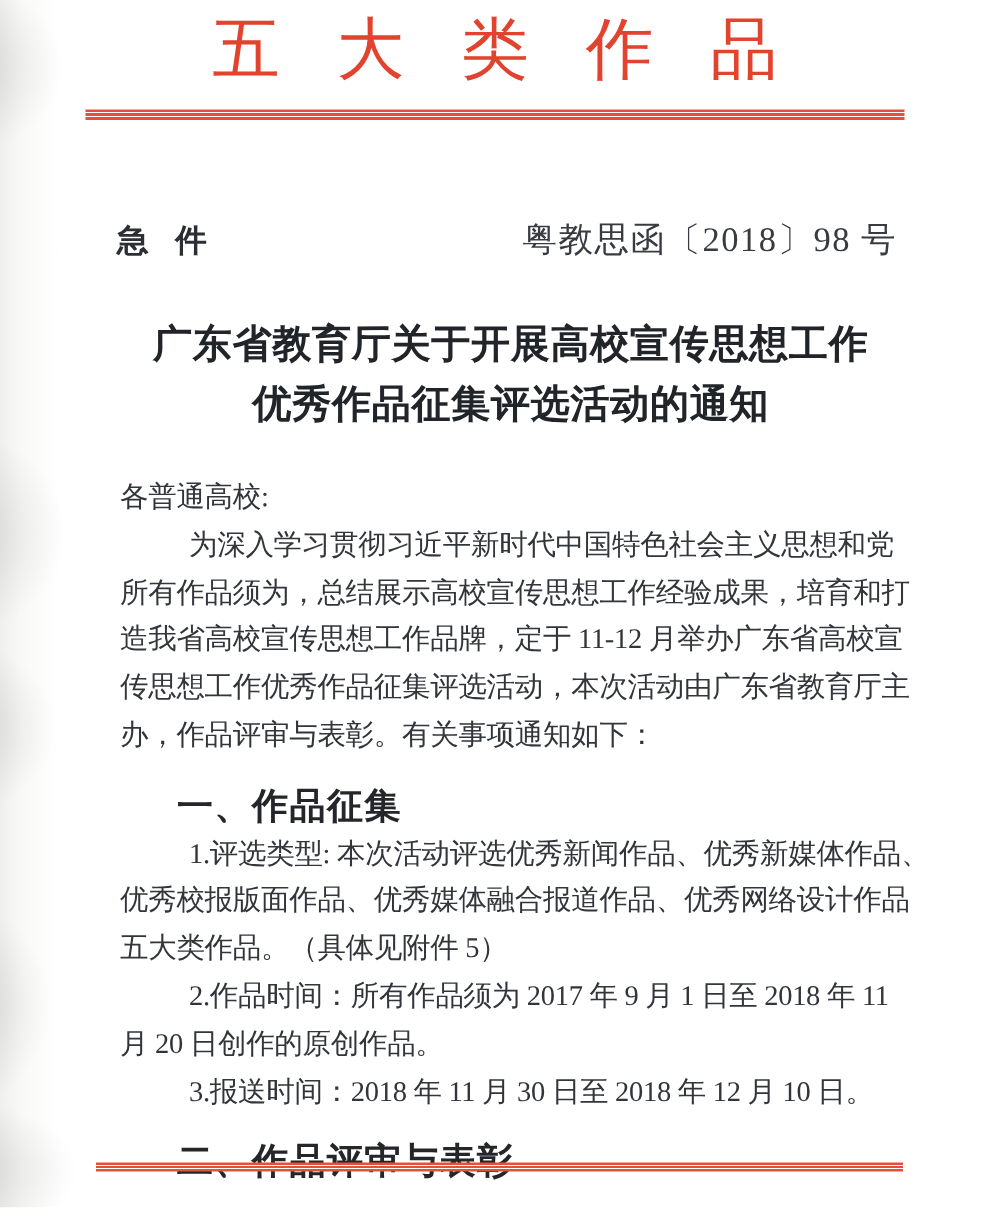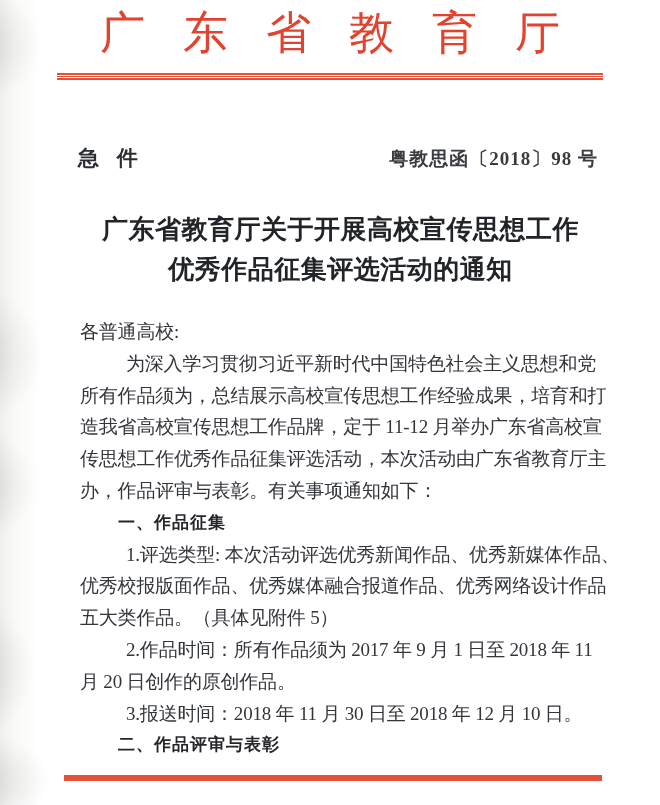--- a/index.html
+++ b/index.html
@@ -55,24 +55,23 @@
     align-items: baseline;
   }
   .urgency {
     font-family: Liberation Sans, sans-serif;
     font-weight: bold;
     font-size: 21px;
     letter-spacing: 6px;
     color: #2b2e33;
   }
   .doc-number {
-    font-size: 19px;
+    font-size: 23px;
     color: #383b40;
     letter-spacing: 1px;
-    font-weight: bold;
   }
 
   .title-line {
     position: absolute;
     left: 0; right: 0;
     text-align: center;
     font-weight: bold;
     font-size: 26px;
     color: #212428;
     letter-spacing: 0.5px;
@@ -91,38 +90,39 @@
     line-height: 31.8px;
     font-size: 19px;
     letter-spacing: -0.2px;
     white-space: nowrap;
     color: #32353a;
   }
   .line.indent { padding-left: 46px; }
   .line.heading {
     font-family: "Liberation Sans", "DejaVu Sans", sans-serif;
     font-weight: bold;
-    font-size: 17px;
+    font-size: 24px;
     color: #24262a;
     padding-left: 38px;
     letter-spacing: 1px;
+    margin-top: 15px;
   }
 </style>
 </head>
 <body>
 
 <div class="page">
 
   <div class="artifact a1"></div>
   <div class="artifact a2"></div>
   <div class="artifact a3"></div>
   <div class="artifact a4"></div>
   <div class="artifact a5"></div>
 
-  <div class="letterhead">广东省教育厅</div>
+  <div class="letterhead">五大类作品</div>
 
   <div class="rule rule-top"></div>
 
   <div class="meta-row">
     <span class="urgency">急 件</span>
     <span class="doc-number">粤教思函〔2018〕98 号</span>
   </div>
 
   <h1 class="title-line title-l1">广东省教育厅关于开展高校宣传思想工作</h1>
   <h1 class="title-line title-l2">优秀作品征集评选活动的通知</h1>

